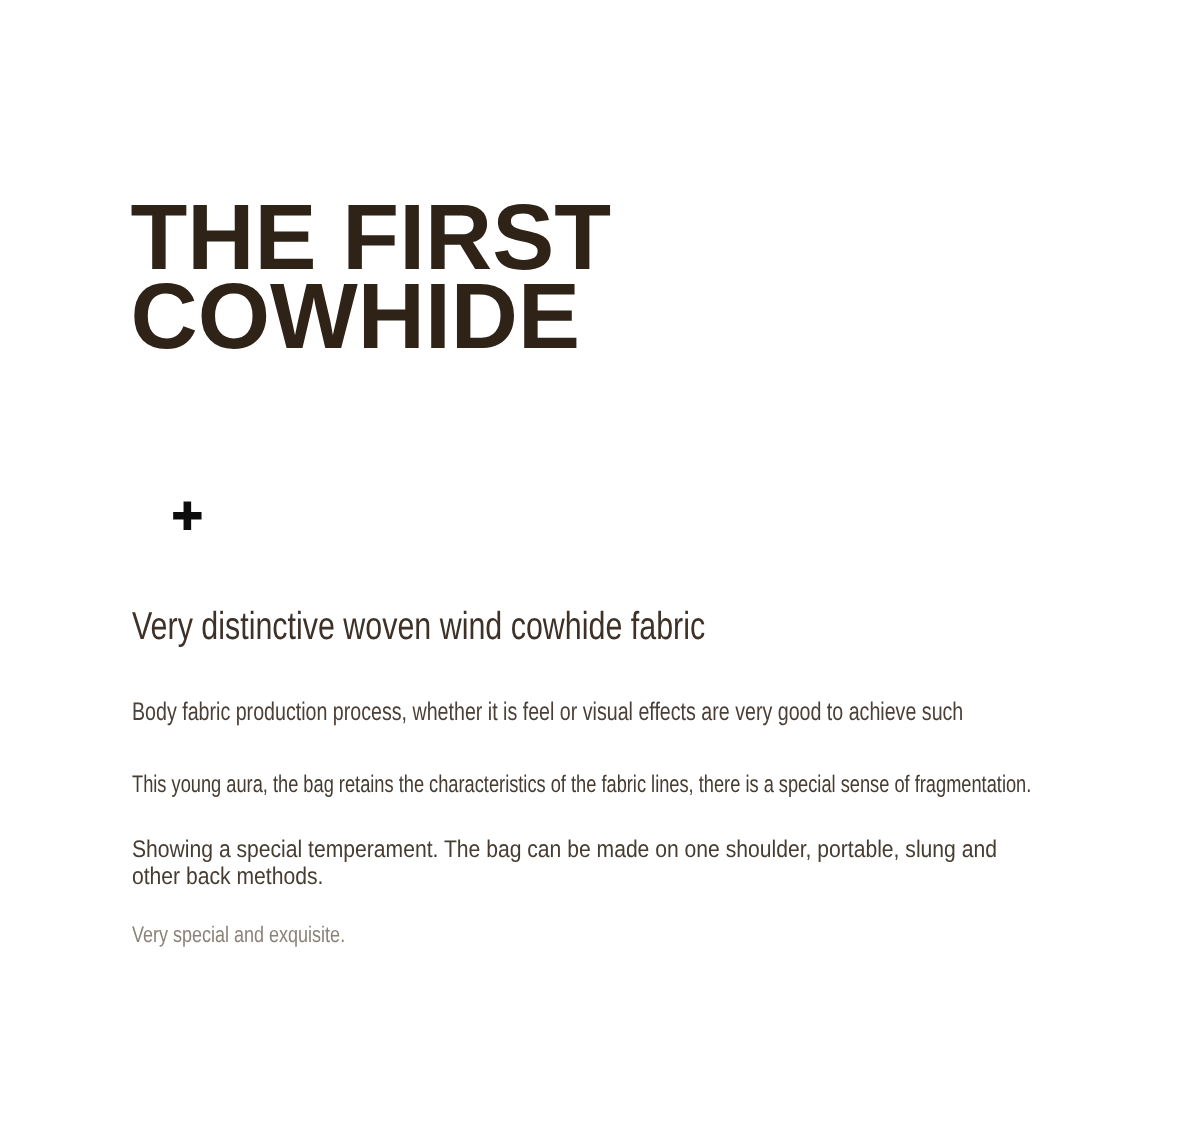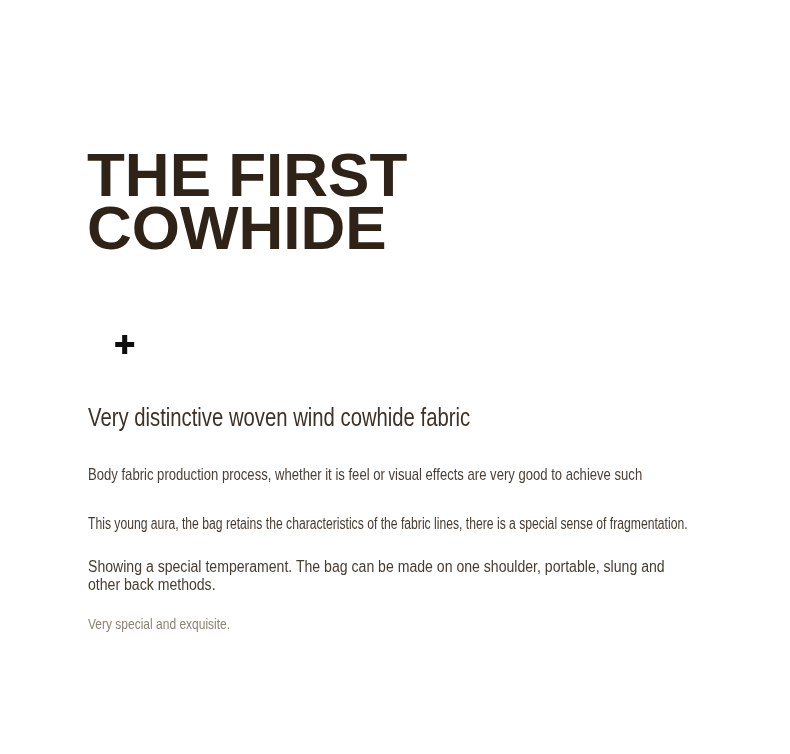--- a/index.html
+++ b/index.html
@@ -11,21 +11,21 @@
     position: relative;
     width: 790px;
     height: 754px;
     background: #ffffff;
     overflow: hidden;
     font-family: "Liberation Sans", sans-serif;
   }
   .hero-title {
     position: absolute;
     left: 87px;
-    top: 148px;
+    top: 132px;
     font-size: 62px;
     font-weight: bold;
     line-height: 53px;
     letter-spacing: 0px;
     color: #2e2316;
     white-space: nowrap;
   }
   .plus-icon {
     position: absolute;
     left: 114px;

